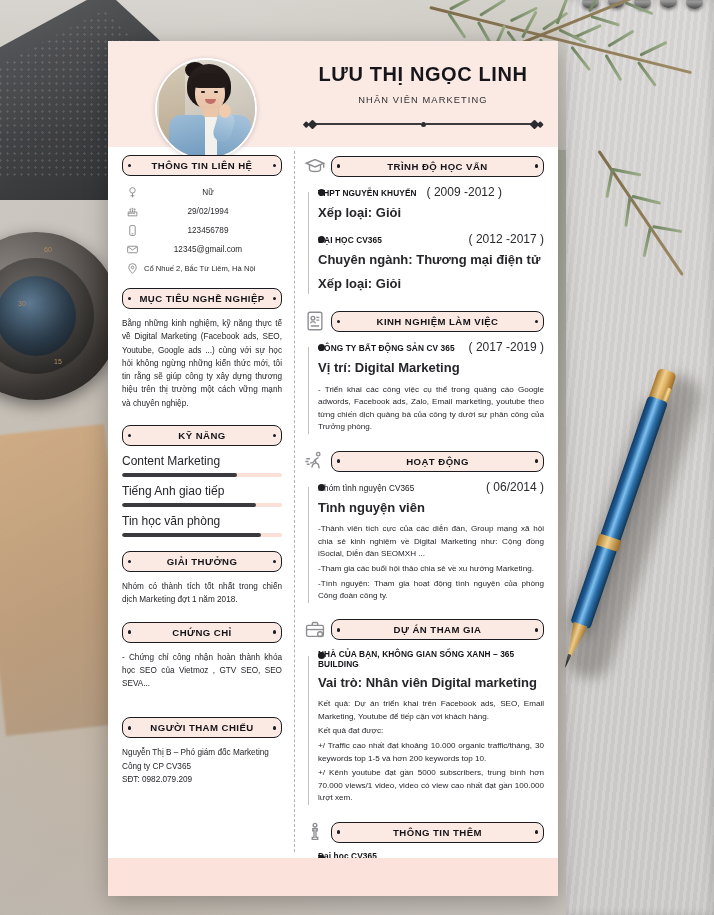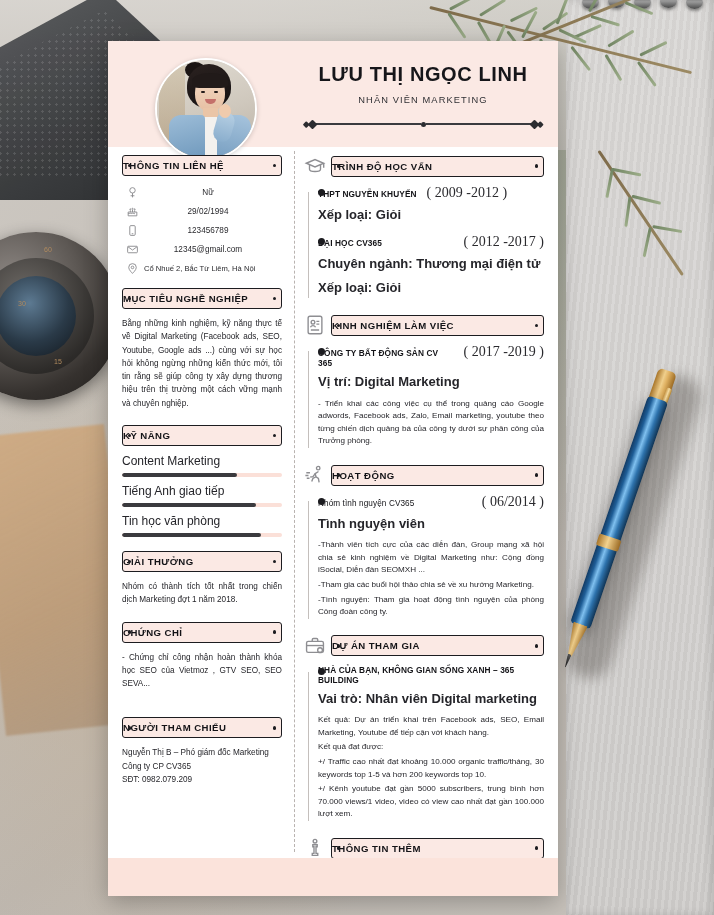--- a/index.html
+++ b/index.html
@@ -145,22 +145,22 @@
   .col-left { position:absolute; left:0; top:0; width:186px; padding: 8px 12px 0 14px; }
   .col-right { position:absolute; left:188px; top:0; width:262px; padding: 8px 14px 0 8px; }
 
   
   .sec { margin-bottom: 3px; }
   .sec-head { display:flex; align-items:center; gap:5px; margin-bottom: 8px; }
   .sec-ico { width:22px; height:22px; flex:0 0 22px; color:#8e8e92; }
   .sec-ico svg { width:22px; height:22px; display:block; }
   .pill {
     flex:1; position:relative; height:21px; border:1.4px solid #1c1c20;
-    border-radius: 3px; background:#fbe9e4;
-    display:flex; align-items:center; justify-content:flex-start;
+    border-radius: 8px; background:#fbe9e4;
+    display:flex; align-items:center; justify-content:center;
   }
   .pill-txt { font-size:9.6px; font-weight:bold; letter-spacing:.45px; color:#131317; white-space:nowrap; }
   .pill::before, .pill::after {
     content:""; position:absolute; top:50%; width:3.4px; height:3.4px; margin-top:-1.7px;
     background:#1c1c20; border-radius:50%;
   }
   .pill::before { left:5px; }
   .pill::after { right:5px; }
 
   
@@ -181,21 +181,21 @@
   .bar-fill { position:absolute; left:0; top:0; bottom:0; background:#3a3a3e; border-radius:2px; }
 
   
   .tl { position:relative; padding-left: 14px; }
   .tl::before { content:""; position:absolute; left:3.5px; top:7px; bottom:0; width:1.2px; background:#c4bfbc; }
   .tl-dot { position:absolute; left:0; top:3.5px; width:7px; height:7px; border-radius:50%; background:#1c1c20; }
   .tl-item { position:relative; margin-bottom:9px; }
   .tl-head { display:flex; align-items:baseline; gap:10px; }
   .tl-title { font-size:8.3px; font-weight:bold; color:#131317; letter-spacing:.1px; }
   .tl-title.reg { font-weight:normal; font-size:8.2px; }
-  .tl-date { font-size:14px; color:#2a2a2e; white-space:nowrap;font-family:Liberation Serif, serif; }
+  .tl-date { font-size:12px; color:#2a2a2e; white-space:nowrap; }
   .tl-date.push { margin-left:auto; }
   .tl-sub { font-size:13px; color:#25252a; margin-top:4px; line-height:1.55;font-weight:bold; }
   .tl-desc { font-size:8.1px; color:#25252a; margin-top:5px; line-height:1.56; text-align:justify; }
   .tl-desc.tight { margin-top:2px; }
   .sp { height:12px; }
   .sp-s { height:7px; }
 </style>
 </head>
 <body>
 

